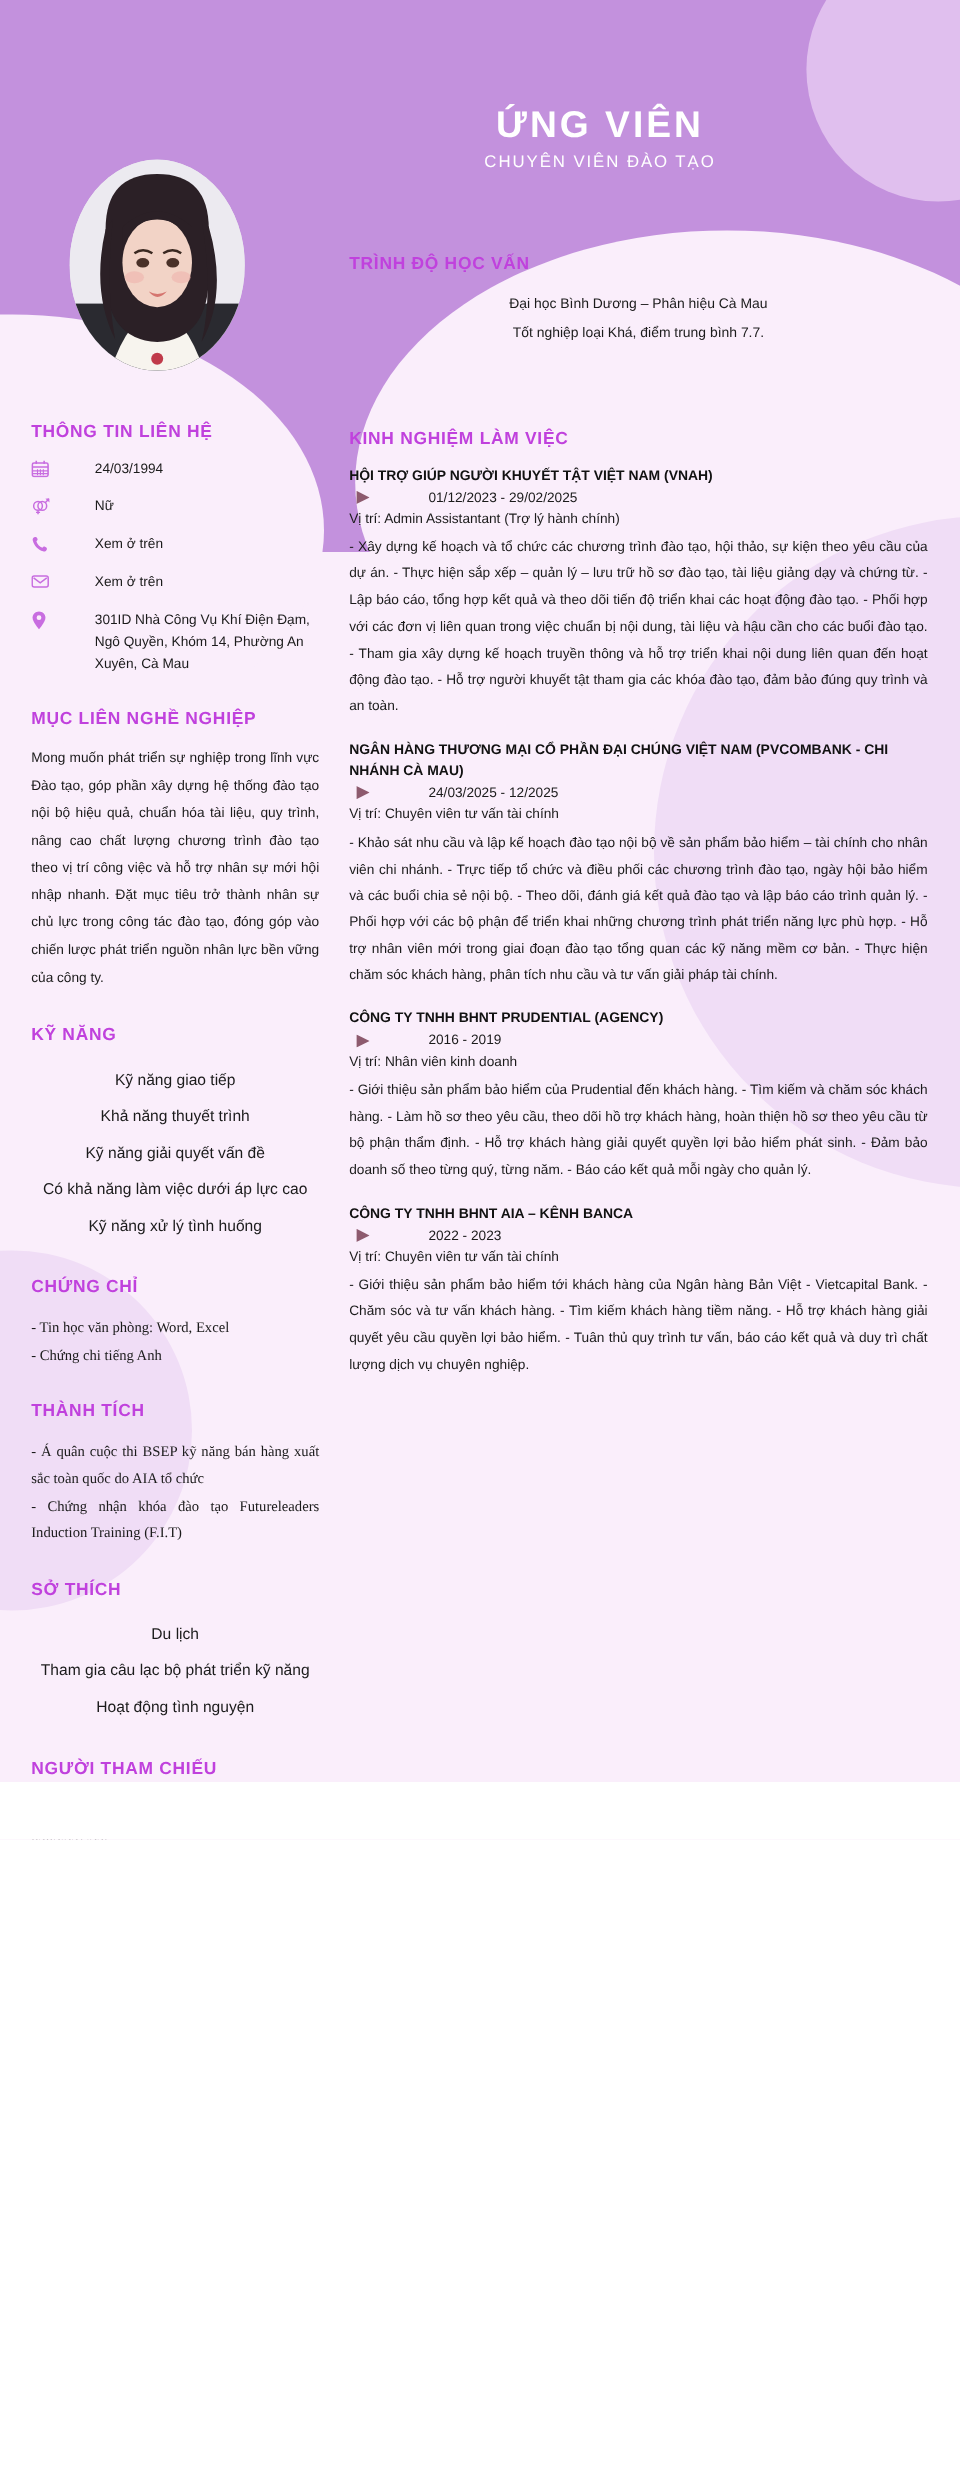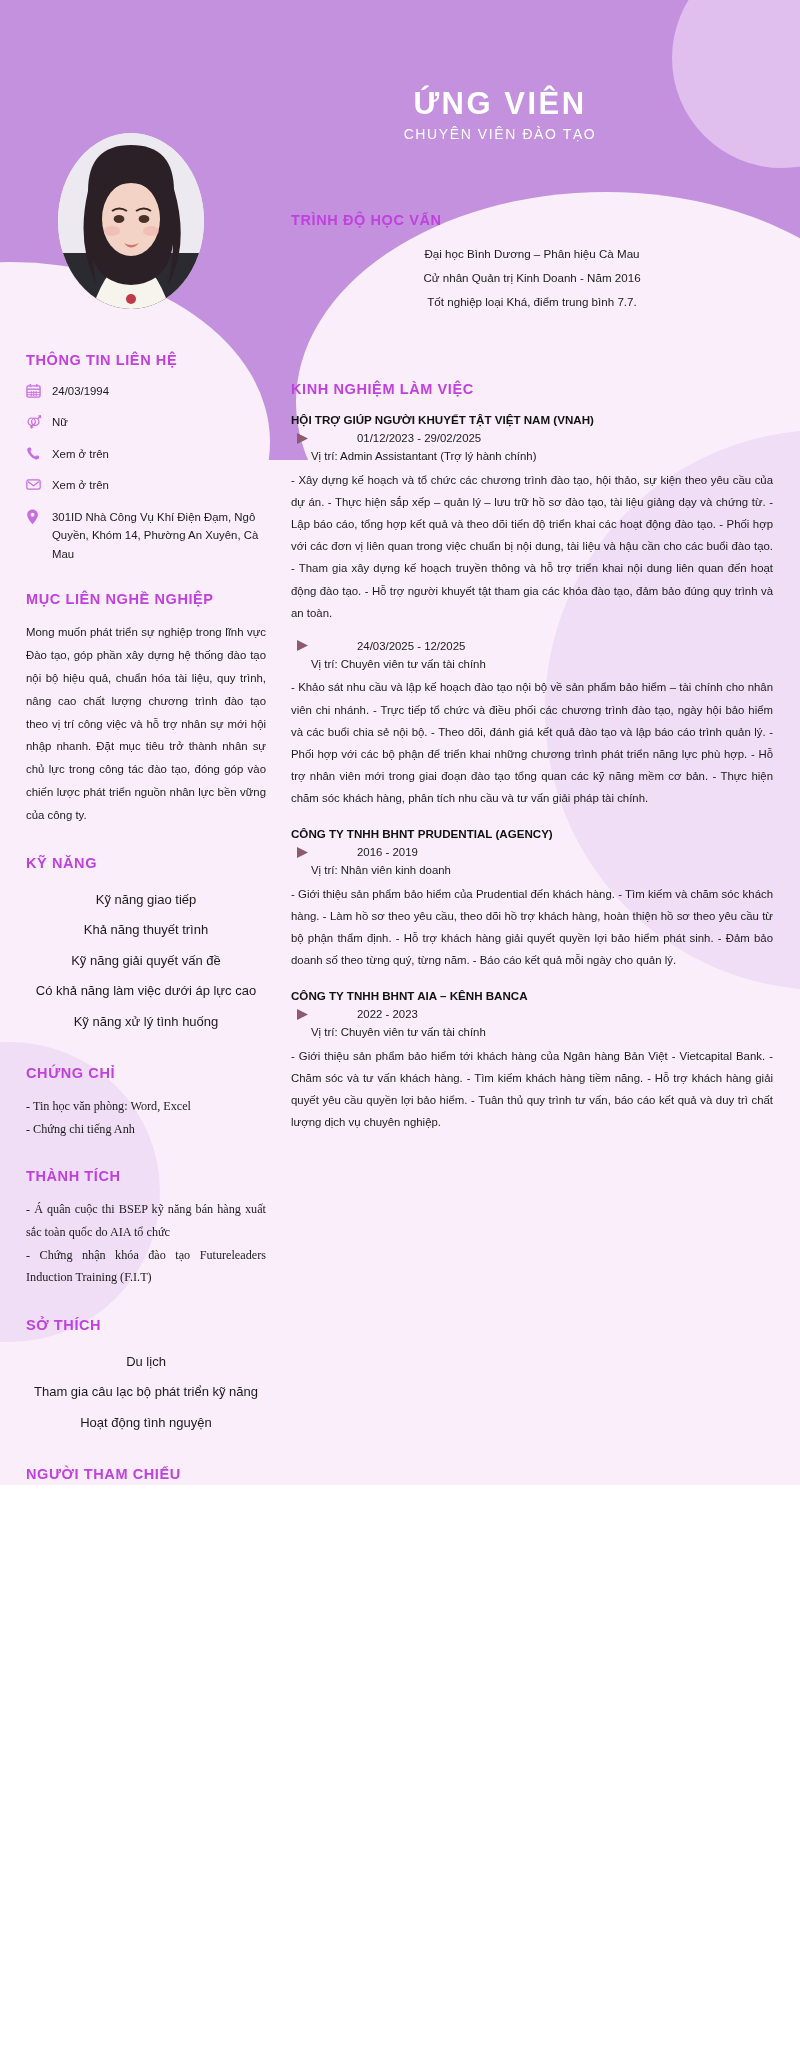--- a/index.html
+++ b/index.html
@@ -161,20 +161,21 @@
   }
   .serif.justify { text-align: justify; }
   .edu-line { font-size: 11.6px; line-height: 2.05; color: #1b1b1b; text-align: center; }
   .list-line { font-size: 13px; line-height: 2.35; color: #1b1b1b; text-align: center; }
 
   
   .contact-row {
     display: flex;
     align-items: flex-start;
     margin-bottom: 13px;
+    gap: 27px;
   }
   .contact-ico {
     width: 26px;
     min-width: 26px;
     padding-top: 1px;
     display: flex;
     justify-content: flex-start;
   }
   .contact-ico svg { display: block; }
   .contact-val {
@@ -207,21 +208,20 @@
   .job-date {
     font-size: 11.4px;
     color: #1b1b1b;
     padding-left: 38px;
   }
   .job-role {
     font-size: 11.4px;
     color: #1b1b1b;
     line-height: 1.9;
     margin-bottom: 1px;
-    margin-left: 20px;
   }
   .job-desc {
     font-size: 11.4px;
     line-height: 1.94;
     color: #1b1b1b;
     text-align: justify;
   }
 
   
   .qr-box {
@@ -283,21 +283,20 @@
       <path d="M66 110 Q73 114 81 110 Q73 119 66 110 Z" fill="#d5756f"></path>
       <circle cx="73" cy="166" r="5" fill="#c03a4a"></circle>
     </svg>
   </div>
 
   <div class="col-right">
 
     <div class="block">
       <h2 class="sec-title">TRÌNH ĐỘ HỌC VẤN</h2>
       <div class="edu-line">Đại học Bình Dương – Phân hiệu Cà Mau</div>
-      <div class="edu-line">Cử nhân Quản trị Kinh Doanh - Năm 2016</div>
       <div class="edu-line">Tốt nghiệp loại Khá, điểm trung bình 7.7.</div>
     </div>
 
     <div style="height:40px"></div>
 
     <div class="block">
       <h2 class="sec-title">KINH NGHIỆM LÀM VIỆC</h2>
 
       <div class="job">
         <div class="job-company">HỘI TRỢ GIÚP NGƯỜI KHUYẾT TẬT VIỆT NAM (VNAH)</div>
@@ -307,20 +306,21 @@
                 <polygon points="0,0 11,5.5 0,11" fill="#8d5a6e"></polygon>
               </svg>
           </span>
           <span class="job-date">01/12/2023 - 29/02/2025</span>
         </div>
         <div class="job-role">Vị trí: Admin Assistantant (Trợ lý hành chính)</div>
         <div class="job-desc">- Xây dựng kế hoạch và tổ chức các chương trình đào tạo, hội thảo, sự kiện theo yêu cầu của dự án. - Thực hiện sắp xếp – quản lý – lưu trữ hồ sơ đào tạo, tài liệu giảng dạy và chứng từ. - Lập báo cáo, tổng hợp kết quả và theo dõi tiến độ triển khai các hoạt động đào tạo. - Phối hợp với các đơn vị liên quan trong việc chuẩn bị nội dung, tài liệu và hậu cần cho các buổi đào tạo. - Tham gia xây dựng kế hoạch truyền thông và hỗ trợ triển khai nội dung liên quan đến hoạt động đào tạo. - Hỗ trợ người khuyết tật tham gia các khóa đào tạo, đảm bảo đúng quy trình và an toàn.</div>
       </div>
 
       <div class="job">
+        <div class="job-company">NGÂN HÀNG THƯƠNG MẠI CỔ PHẦN ĐẠI CHÚNG VIỆT NAM (PVCOMBANK - CHI NHÁNH CÀ MAU)</div>
         <div class="job-date-row">
           <span class="play-ico">
             <svg width="11" height="11" viewBox="0 0 11 11">
                 <polygon points="0,0 11,5.5 0,11" fill="#8d5a6e"></polygon>
               </svg>
           </span>
           <span class="job-date">24/03/2025 - 12/2025</span>
         </div>
         <div class="job-role">Vị trí: Chuyên viên tư vấn tài chính</div>
         <div class="job-desc">- Khảo sát nhu cầu và lập kế hoạch đào tạo nội bộ về sản phẩm bảo hiểm – tài chính cho nhân viên chi nhánh. - Trực tiếp tổ chức và điều phối các chương trình đào tạo, ngày hội bảo hiểm và các buổi chia sẻ nội bộ. - Theo dõi, đánh giá kết quả đào tạo và lập báo cáo trình quản lý. - Phối hợp với các bộ phận để triển khai những chương trình phát triển năng lực phù hợp. - Hỗ trợ nhân viên mới trong giai đoạn đào tạo tổng quan các kỹ năng mềm cơ bản. - Thực hiện chăm sóc khách hàng, phân tích nhu cầu và tư vấn giải pháp tài chính.</div>

